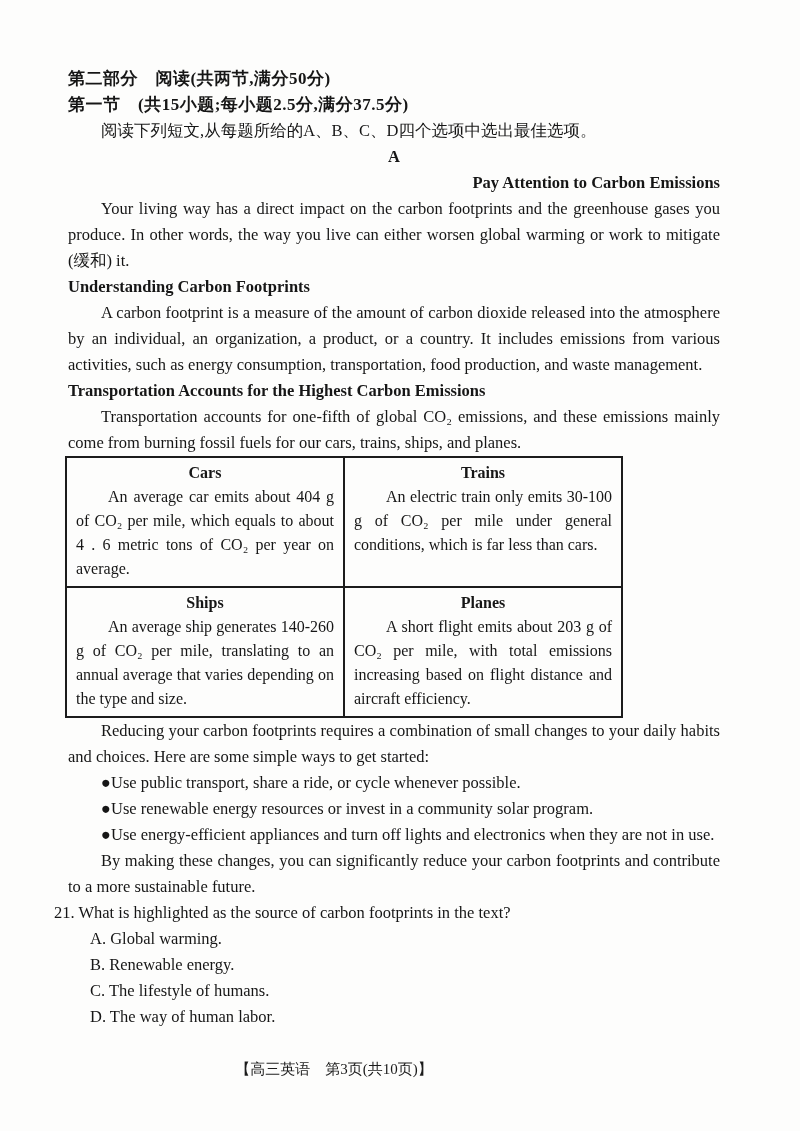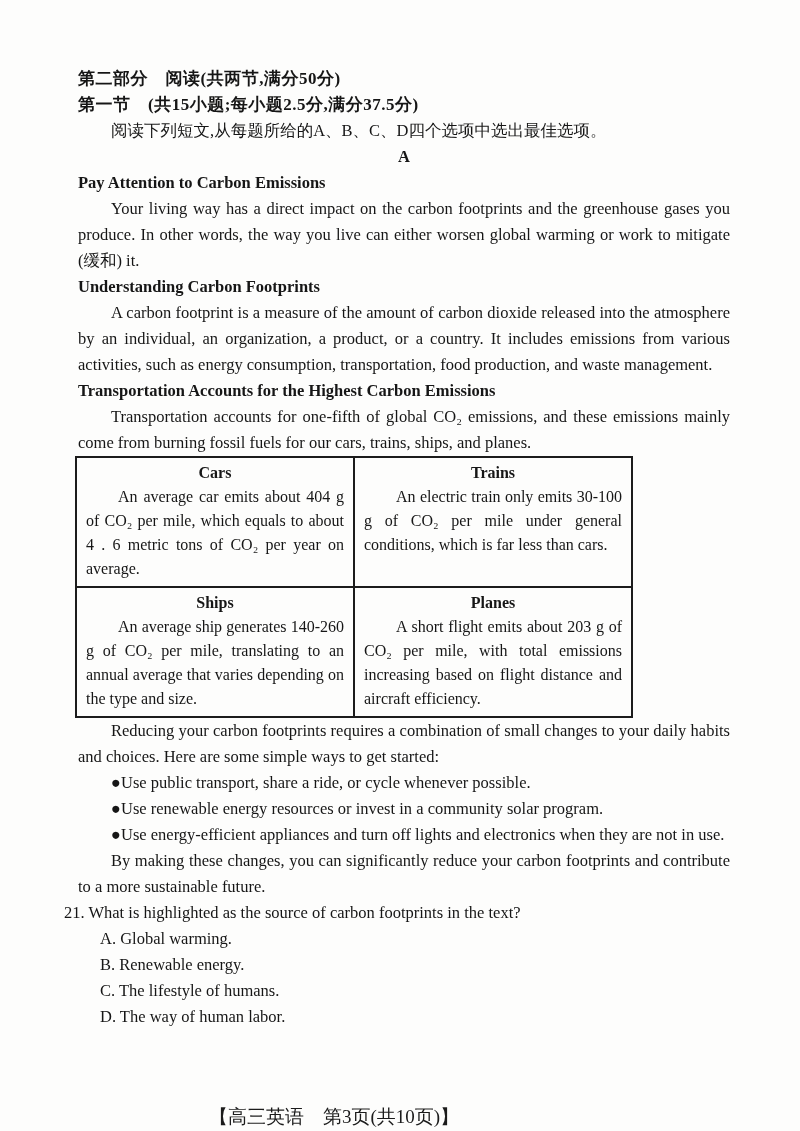--- a/index.html
+++ b/index.html
@@ -11,39 +11,39 @@
     position: relative;
     width: 800px;
     height: 1131px;
     background: #fdfdfc;
     overflow: hidden;
     font-family: "Liberation Serif", "DejaVu Serif", serif;
     color: #161616;
   }
   .content {
     position: absolute;
-    left: 78px;
+    left: 68px;
     top: 66px;
     width: 652px;
     font-size: 16.5px;
     line-height: 26px;
   }
   p { margin: 0; }
   .bold { font-weight: bold; }
   .center { text-align: center; }
   .justify { text-align: justify; }
   .indent { text-indent: 2em; }
   .cn-heading {
     font-weight: bold;
     font-size: 17px;
     letter-spacing: 0.5px;
   }
   .passage-title {
     font-weight: bold;
-    text-align: left;
+    text-align: right;
   }
   .sub-heading {
     font-weight: bold;
     text-align: left;
   }
   table.emissions {
     border-collapse: collapse;
     width: 558px;
     margin-left: -3px;
     table-layout: fixed;
@@ -66,24 +66,24 @@
   .question-line {
     margin-left: -14px;
     text-align: justify;
   }
   .option-line {
     padding-left: 22px;
   }
   .footer {
     position: absolute;
     left: 0;
-    top: 1104px;
+    top: 1060px;
     width: 668px;
     text-align: center;
-    font-size: 19px;
+    font-size: 15px;
     color: #1b1b1b;
   }
 </style>
 </head>
 <body>
 
 <div class="page">
   <div class="content">
 
     <p class="cn-heading">第二部分　阅读(共两节,满分50分)</p>

